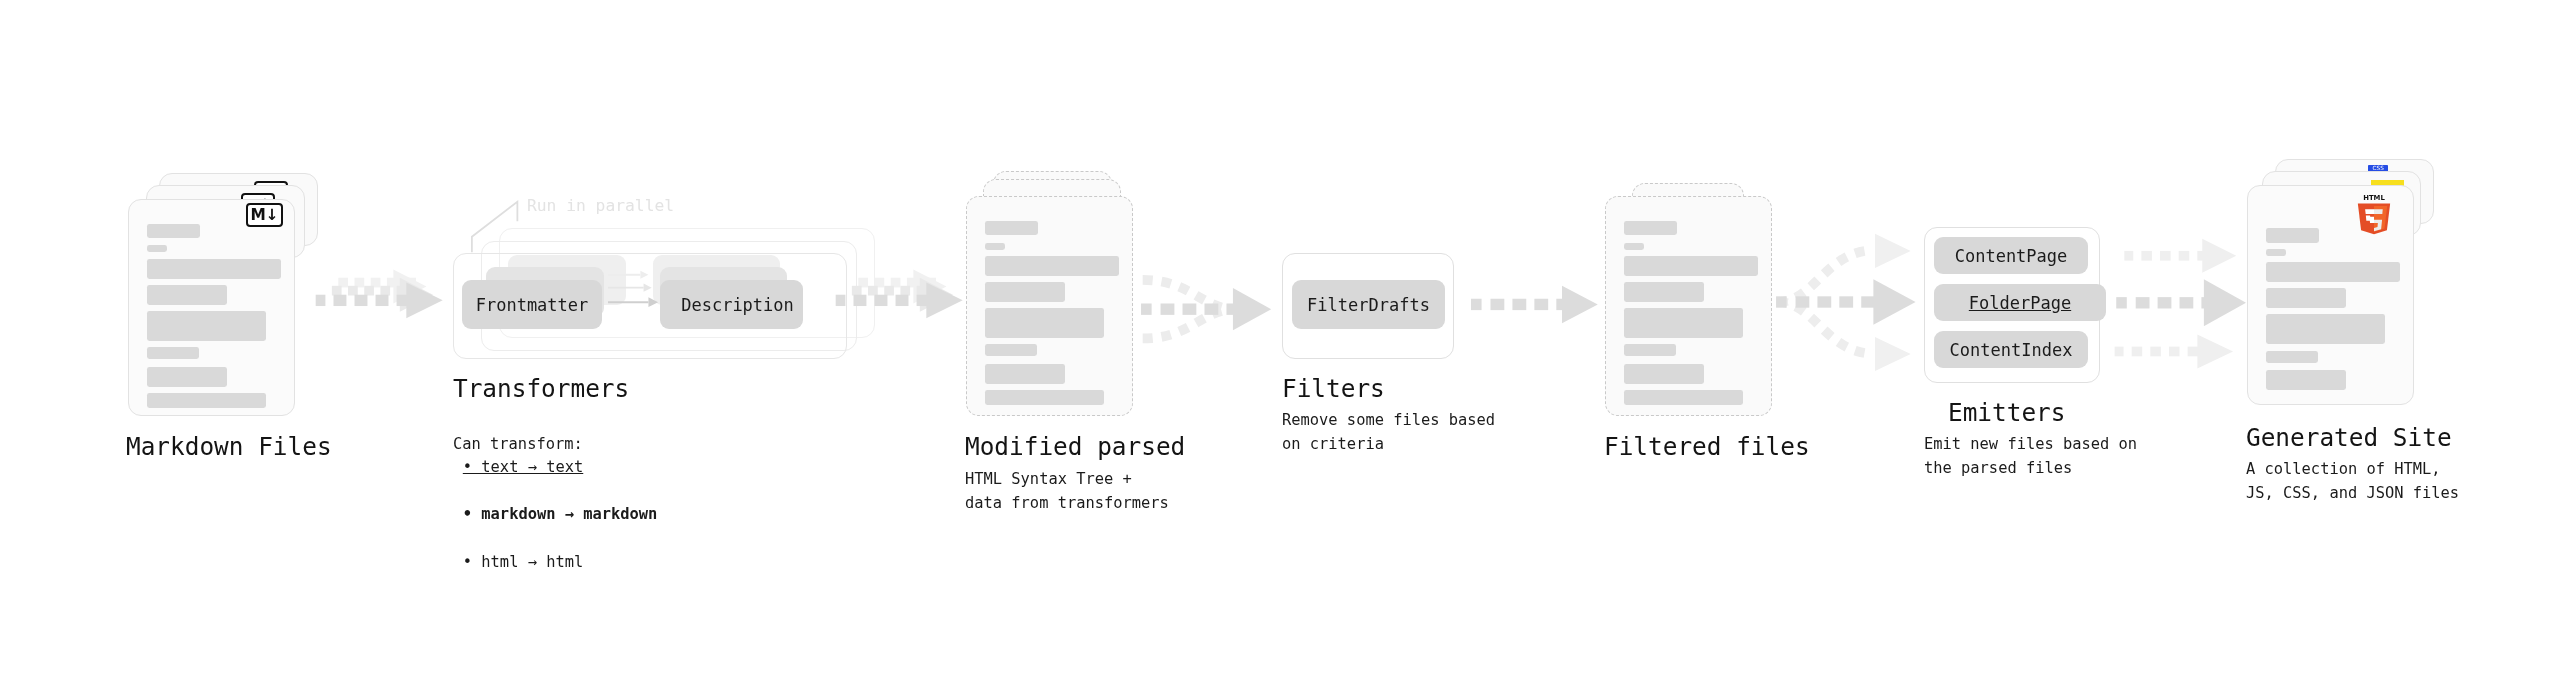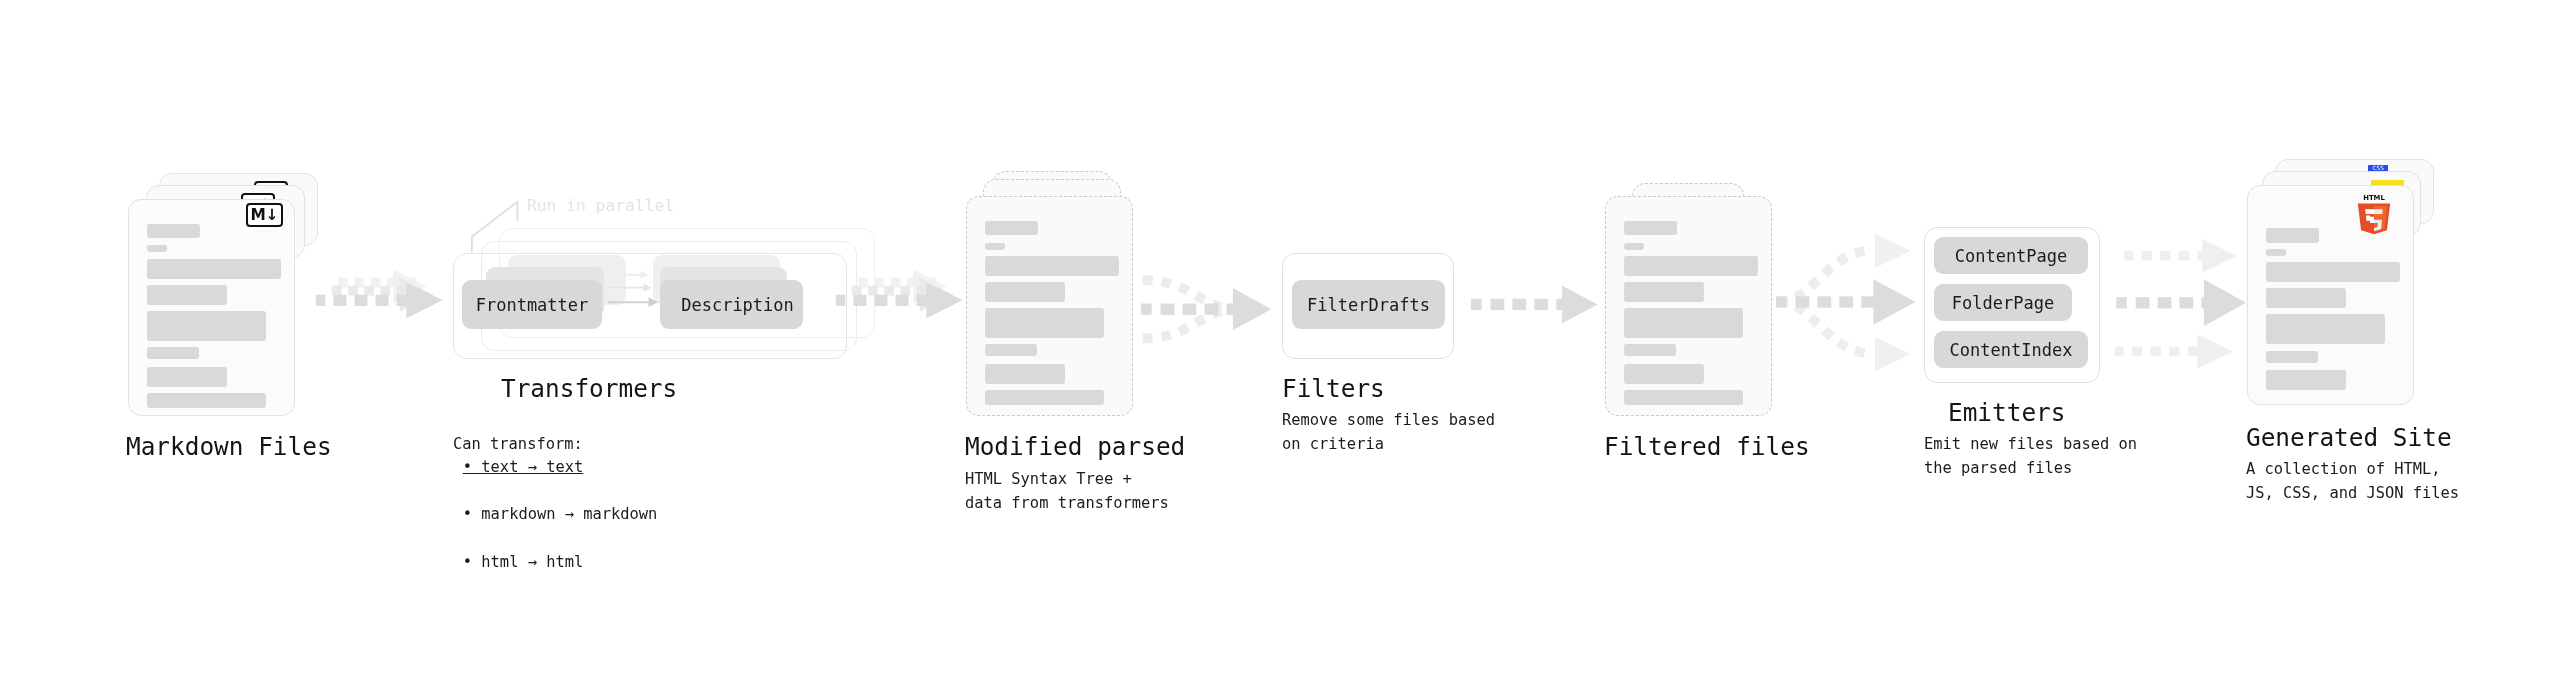--- a/index.html
+++ b/index.html
@@ -183,25 +183,25 @@
       <line x1="0" y1="42" x2="50" y2="42"></line>
         <polygon points="50,36 62,42 50,48" fill="#cfcfcf" stroke="none"></polygon>
     </g>
   </svg>
 
   <svg class="arrow-svg" style="left:470px; top:192px; width:98px; height:65px;" viewBox="0 0 120 80">
     <path d="M2 74 L2 55 L58 12 L58 36" stroke="#dedede" stroke-width="2.2" fill="none"></path>
   </svg>
   <div class="parallel-label" style="left:527px; top:196px;">Run in parallel</div>
 
-  <div class="sect-title" style="left:453px; top:374px;margin-left:48px;">Transformers</div>
+  <div class="sect-title" style="left:453px; top:374px;">Transformers</div>
   <div class="sect-sub" style="left:453px; top:409px;">
     <span>Can transform:</span>
     <span class="bul" style="padding-left:9.8px;text-decoration:underline;">• text → text</span>
-    <span class="bul" style="padding-left:9.8px;">• markdown → markdown</span>
+    <span class="bul" style="padding-left:9.8px;font-weight:bold;">• markdown → markdown</span>
     <span class="bul" style="padding-left:9.8px;">• html → html</span>
   </div>
 
   <svg class="arrow-svg" style="left:829px; top:268px; width:142px; height:89px;" viewBox="0 0 175 110">
     <g fill="#f1f1f1">
       <rect x="36" y="12" width="12" height="12"></rect>
         <rect x="56" y="12" width="12" height="12"></rect>
       <rect x="76" y="12" width="12" height="12"></rect>
         <rect x="96" y="12" width="12" height="12"></rect>
       <rect x="116" y="12" width="16" height="12"></rect>
@@ -305,21 +305,21 @@
         <rect x="24" y="83" width="17" height="14"></rect>
       <rect x="51" y="83" width="17" height="14"></rect>
         <rect x="78" y="83" width="17" height="14"></rect>
       <rect x="105" y="83" width="17" height="14"></rect>
       <polygon points="120,62 172,90 120,118"></polygon>
     </g>
   </svg>
 
   <div class="panel solid" style="left:1924px; top:227px; width:176px; height:156px;"></div>
   <div class="chip" style="left:1934px; top:237px; width:154px; height:37px;">ContentPage</div>
-  <div class="chip" style="left:1934px; top:284px; width:138px; height:37px;">FolderPage</div>
+  <div class="chip" style="left:1934px; top:284px; width:172px; height:37px;text-decoration:underline;">FolderPage</div>
   <div class="chip" style="left:1934px; top:331px; width:154px; height:37px;">ContentIndex</div>
   <div class="sect-title" style="left:1924px; top:398px;margin-left:24px;">Emitters</div>
   <div class="sect-sub" style="left:1924px; top:433px;">Emit new files based on
 the parsed files</div>
 
   <svg class="arrow-svg" style="left:2113px; top:229px; width:146px; height:146px;" viewBox="0 0 180 180">
     <g fill="#efefef">
       <rect x="14" y="27" width="11" height="12"></rect>
         <rect x="35" y="27" width="13" height="12"></rect>
       <rect x="58" y="27" width="13" height="12"></rect>

